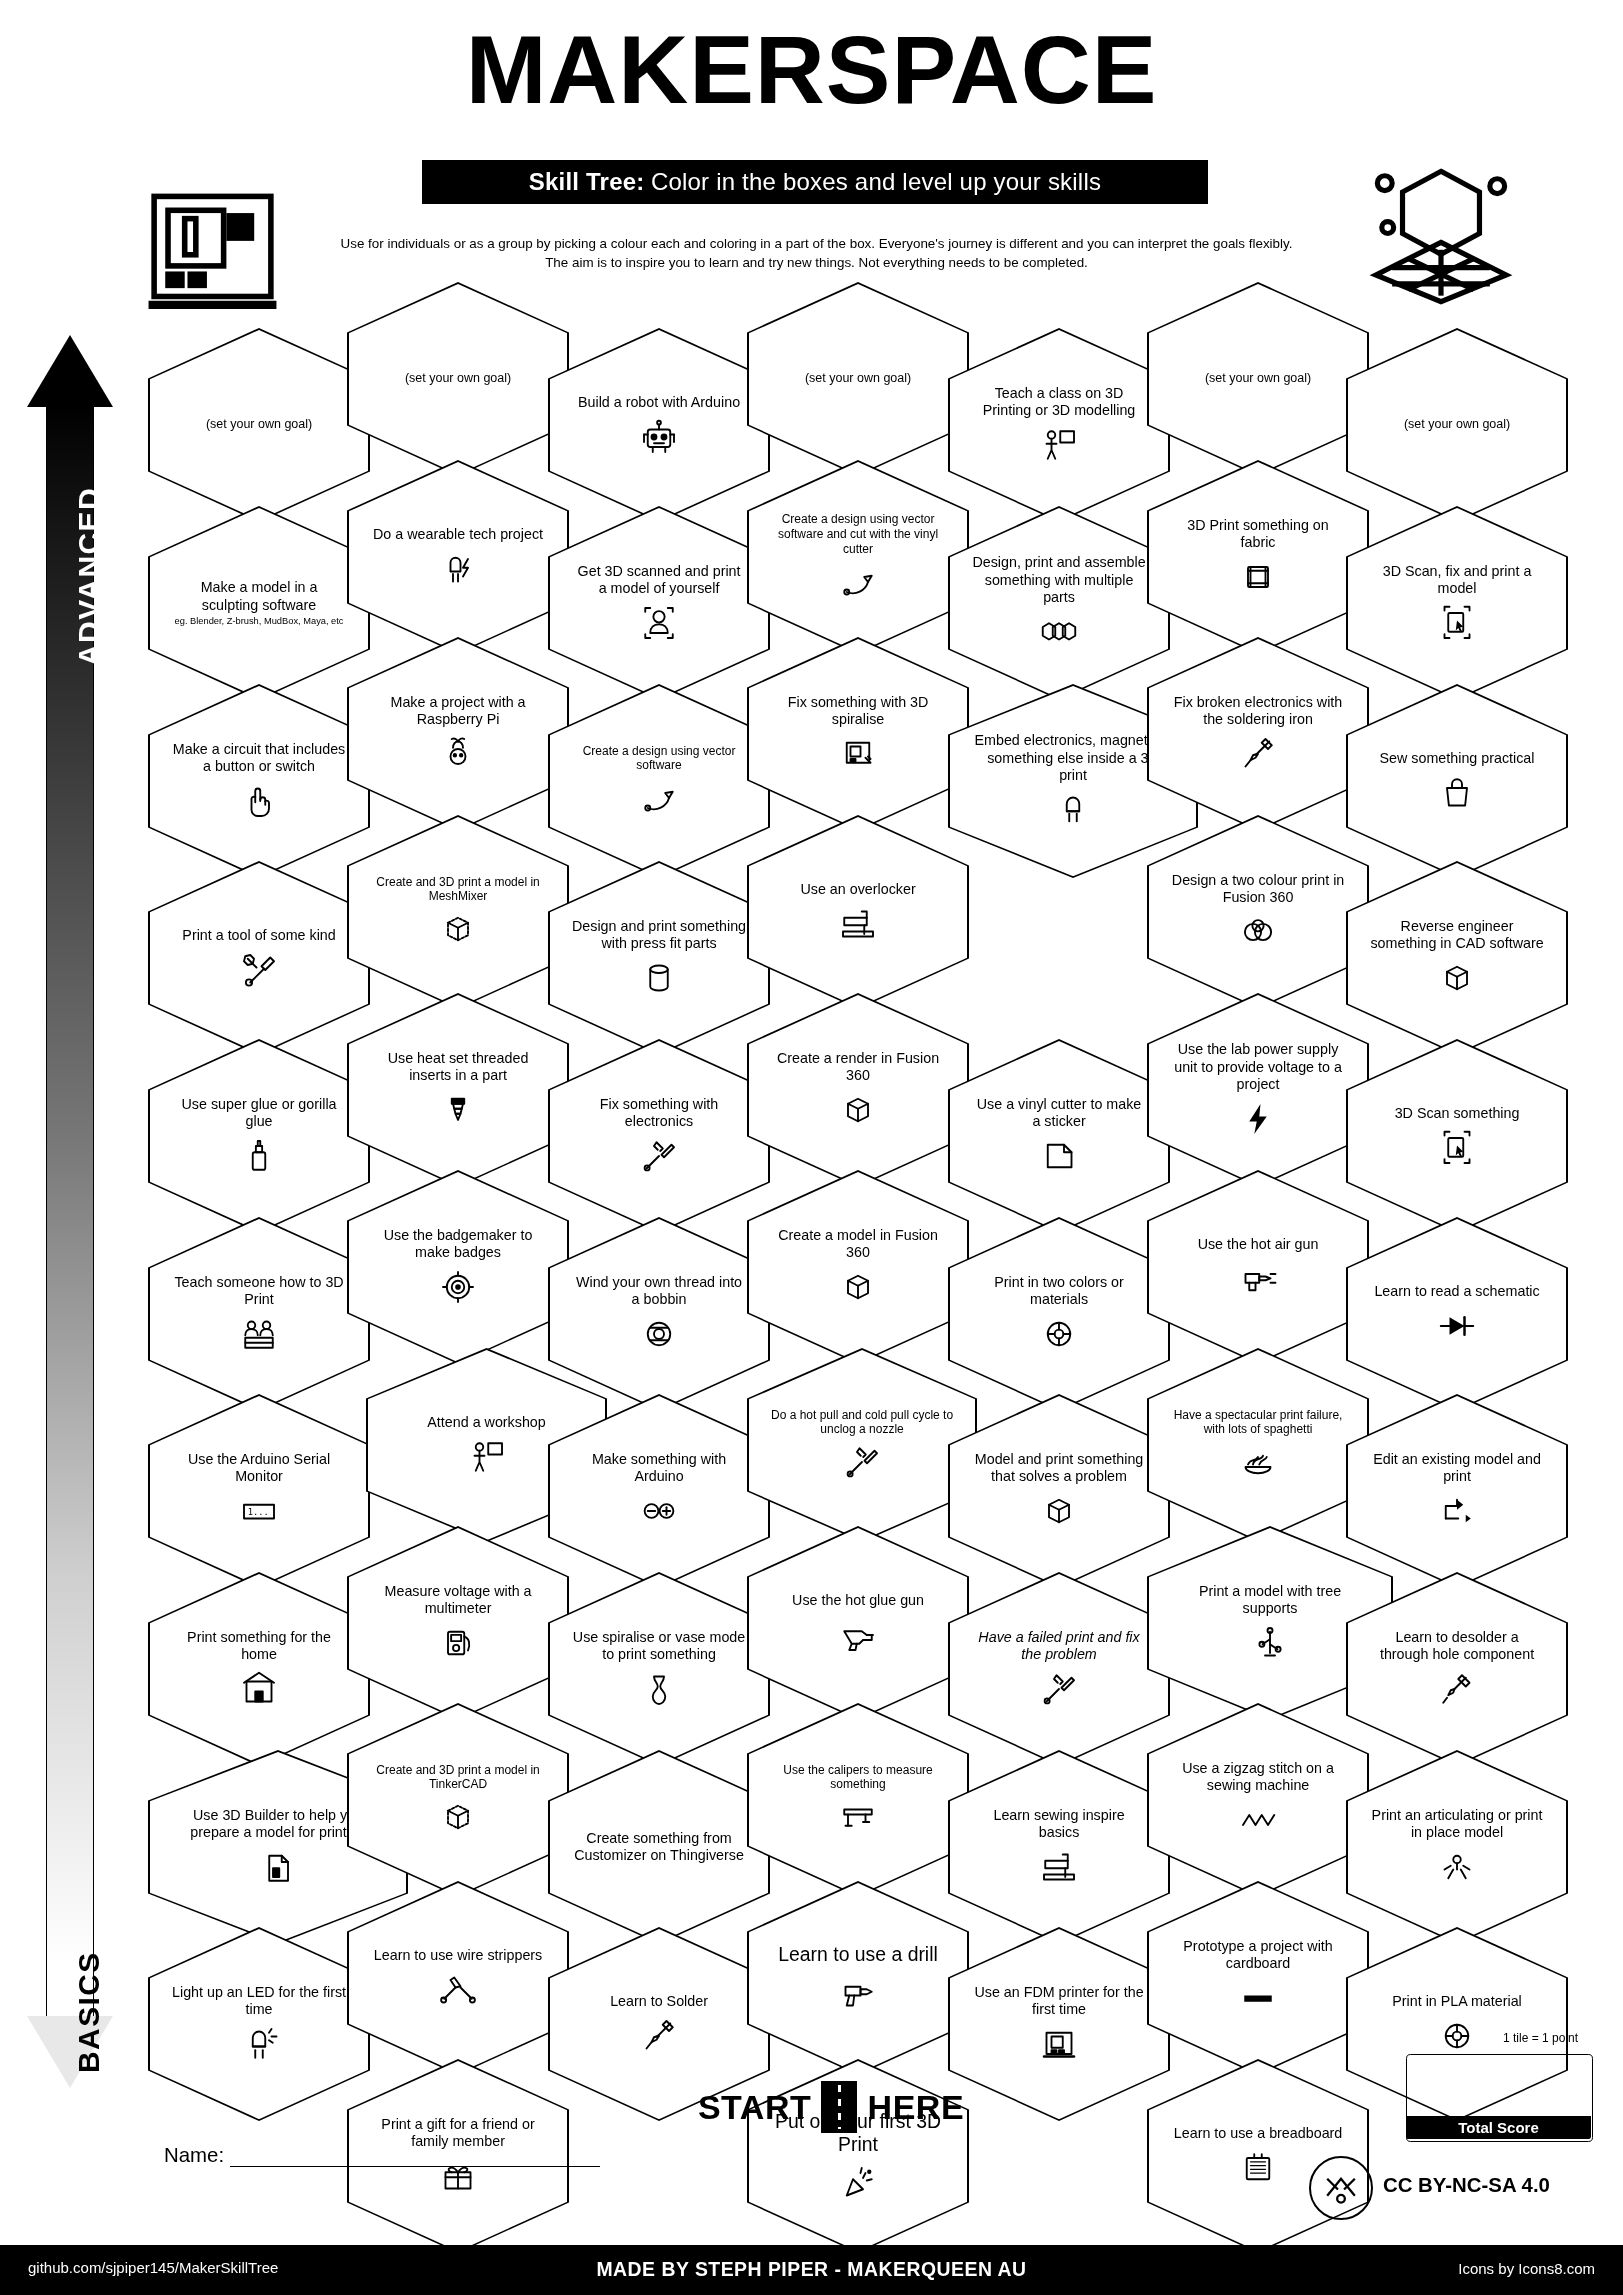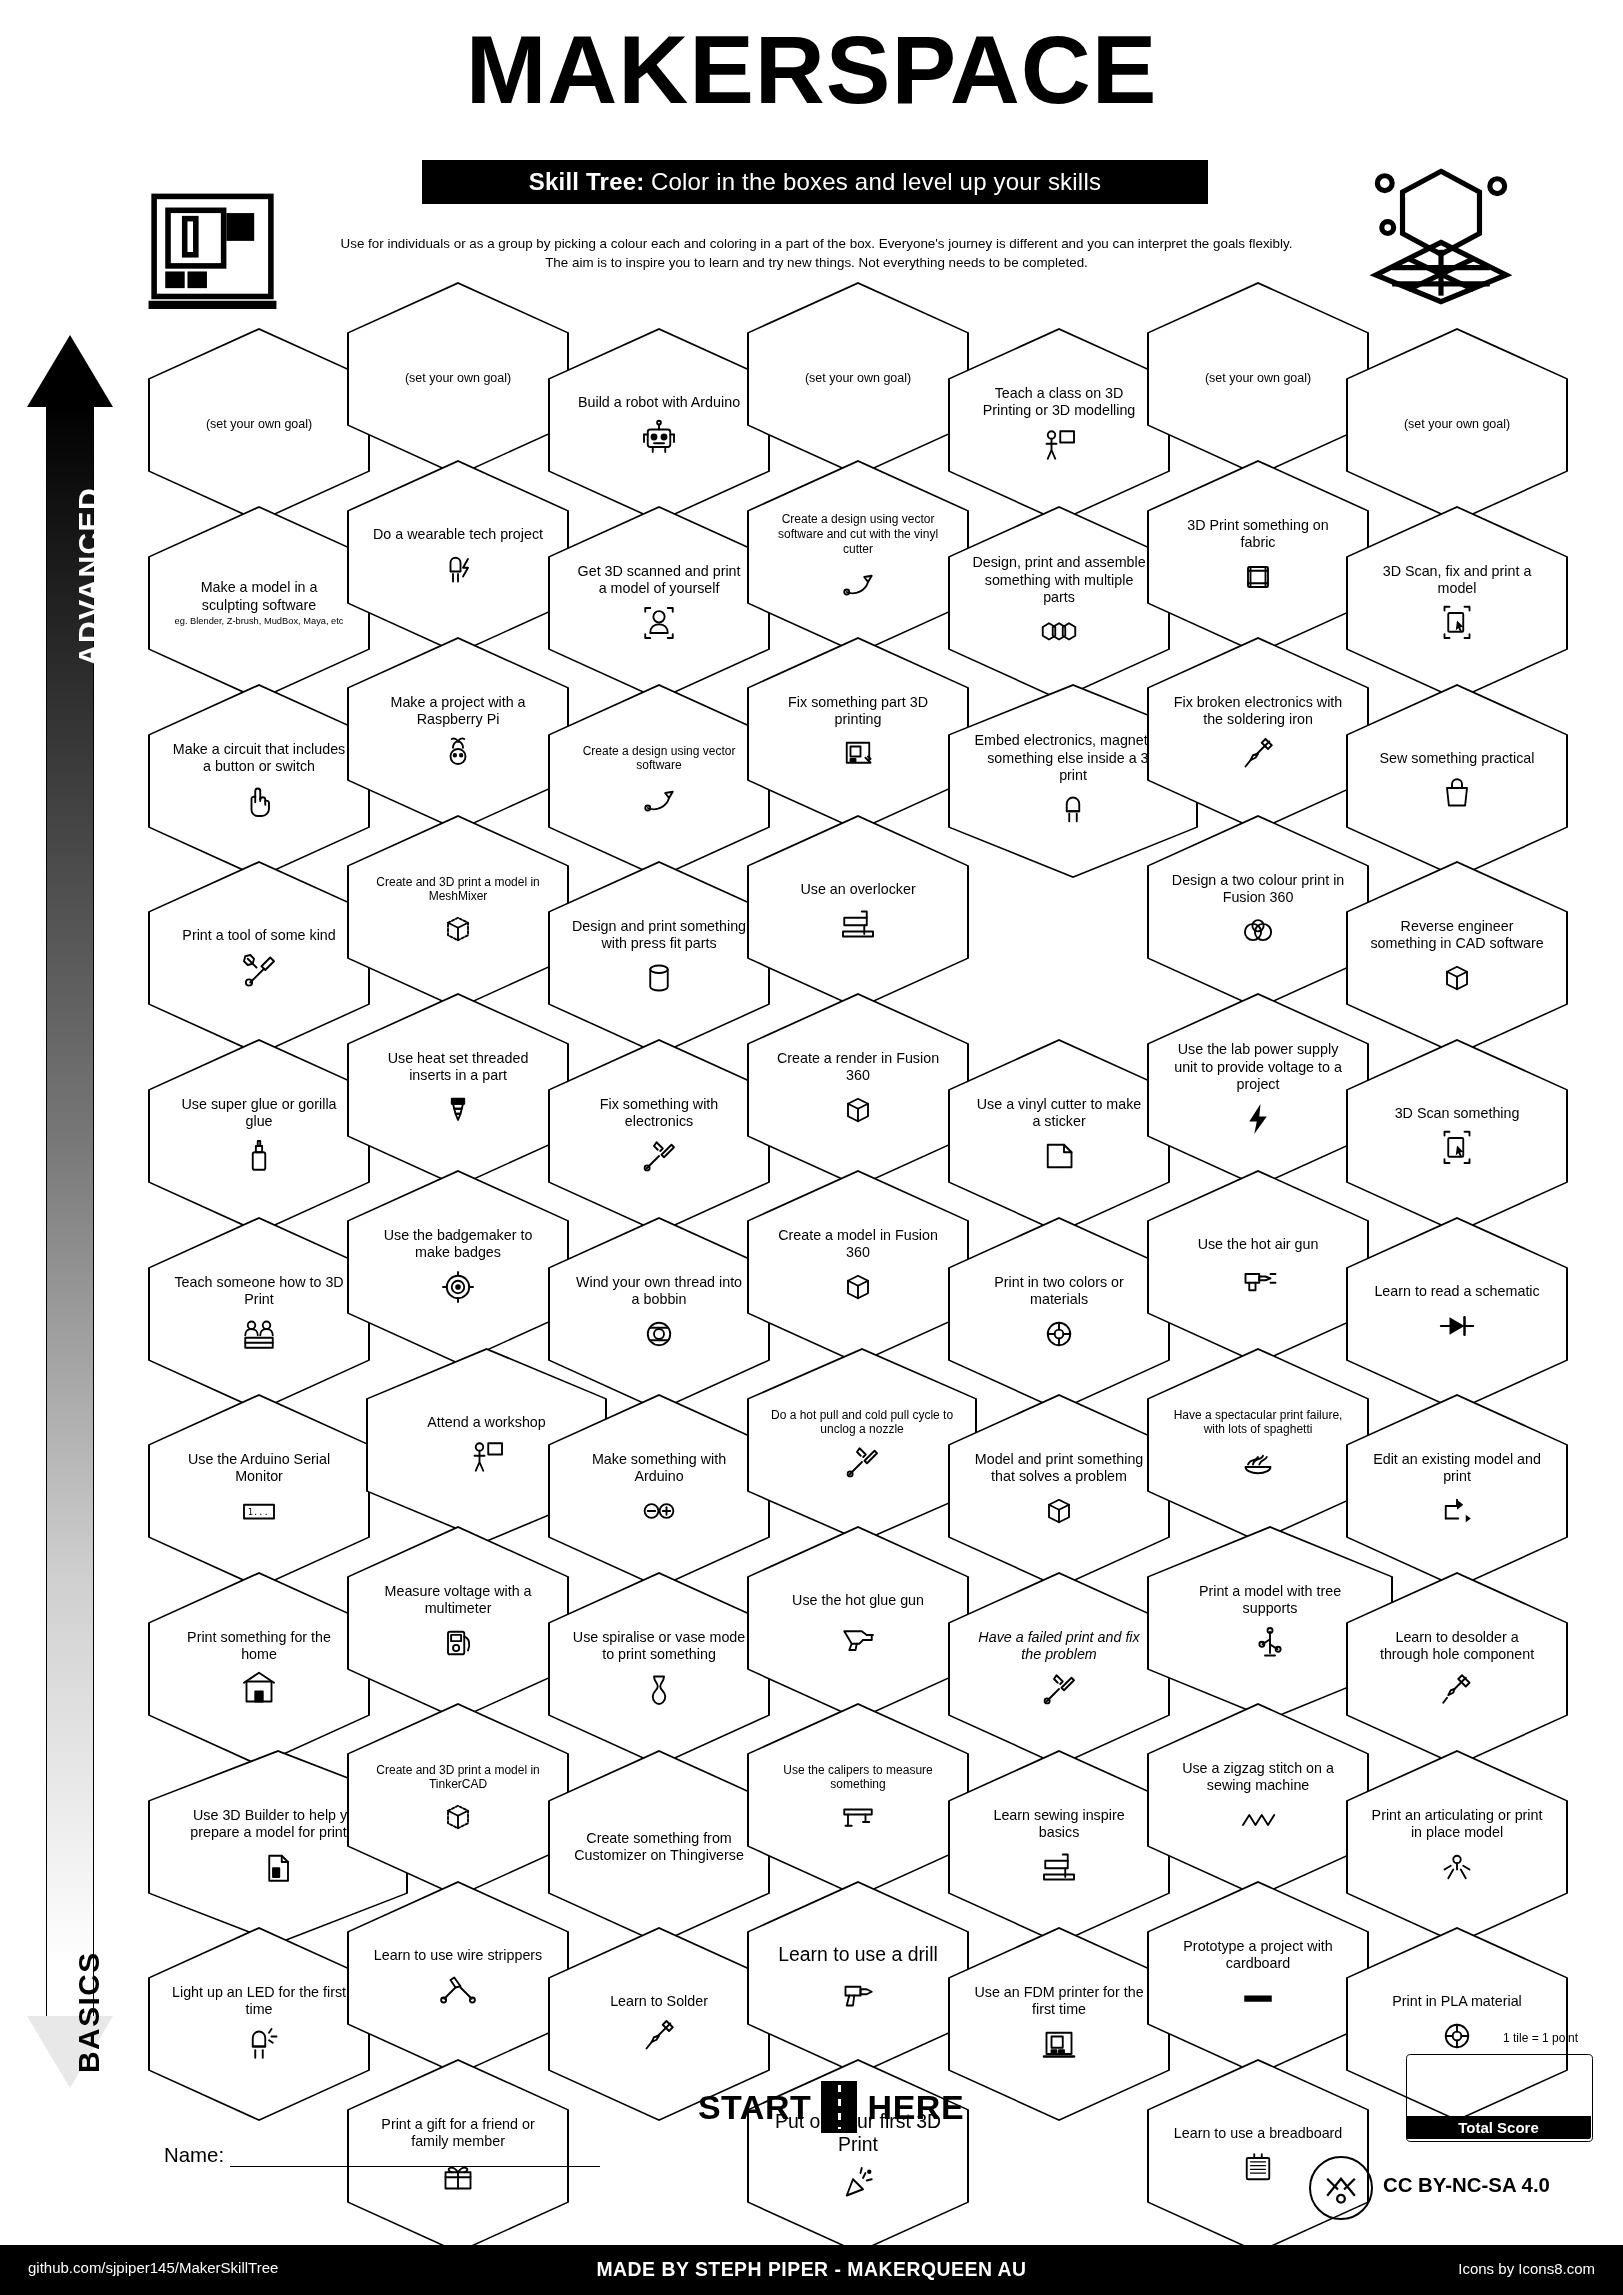--- a/index.html
+++ b/index.html
@@ -792,21 +792,21 @@
               <path d="M14 48c14 6 30-2 34-16"></path>
               <path d="M48 32l6-10-12 2z"></path>
               <circle cx="14" cy="48" r="4"></circle>
             </svg>
           </div>
         </div>
       </div>
       <div class="hex" style="left: 747px; top: 637px;">
         <div class="shape"></div>
         <div class="inner">
-          <div class="txt">Fix something part 3D printing</div>
+          <div class="txt">Fix something with 3D spiralise</div>
           <div class="ico">
             <svg viewBox="0 0 64 64" width="40" height="40" fill="none" stroke="#000" stroke-width="3" stroke-linecap="round" stroke-linejoin="round">
               <rect x="14" y="14" width="36" height="32"></rect>
               <rect x="20" y="20" width="16" height="16"></rect>
               <rect x="20" y="40" width="8" height="4" fill="#000"></rect>
               <path d="M44 38l8 8M48 36l4 4"></path>
             </svg>
           </div>
         </div>
       </div>

